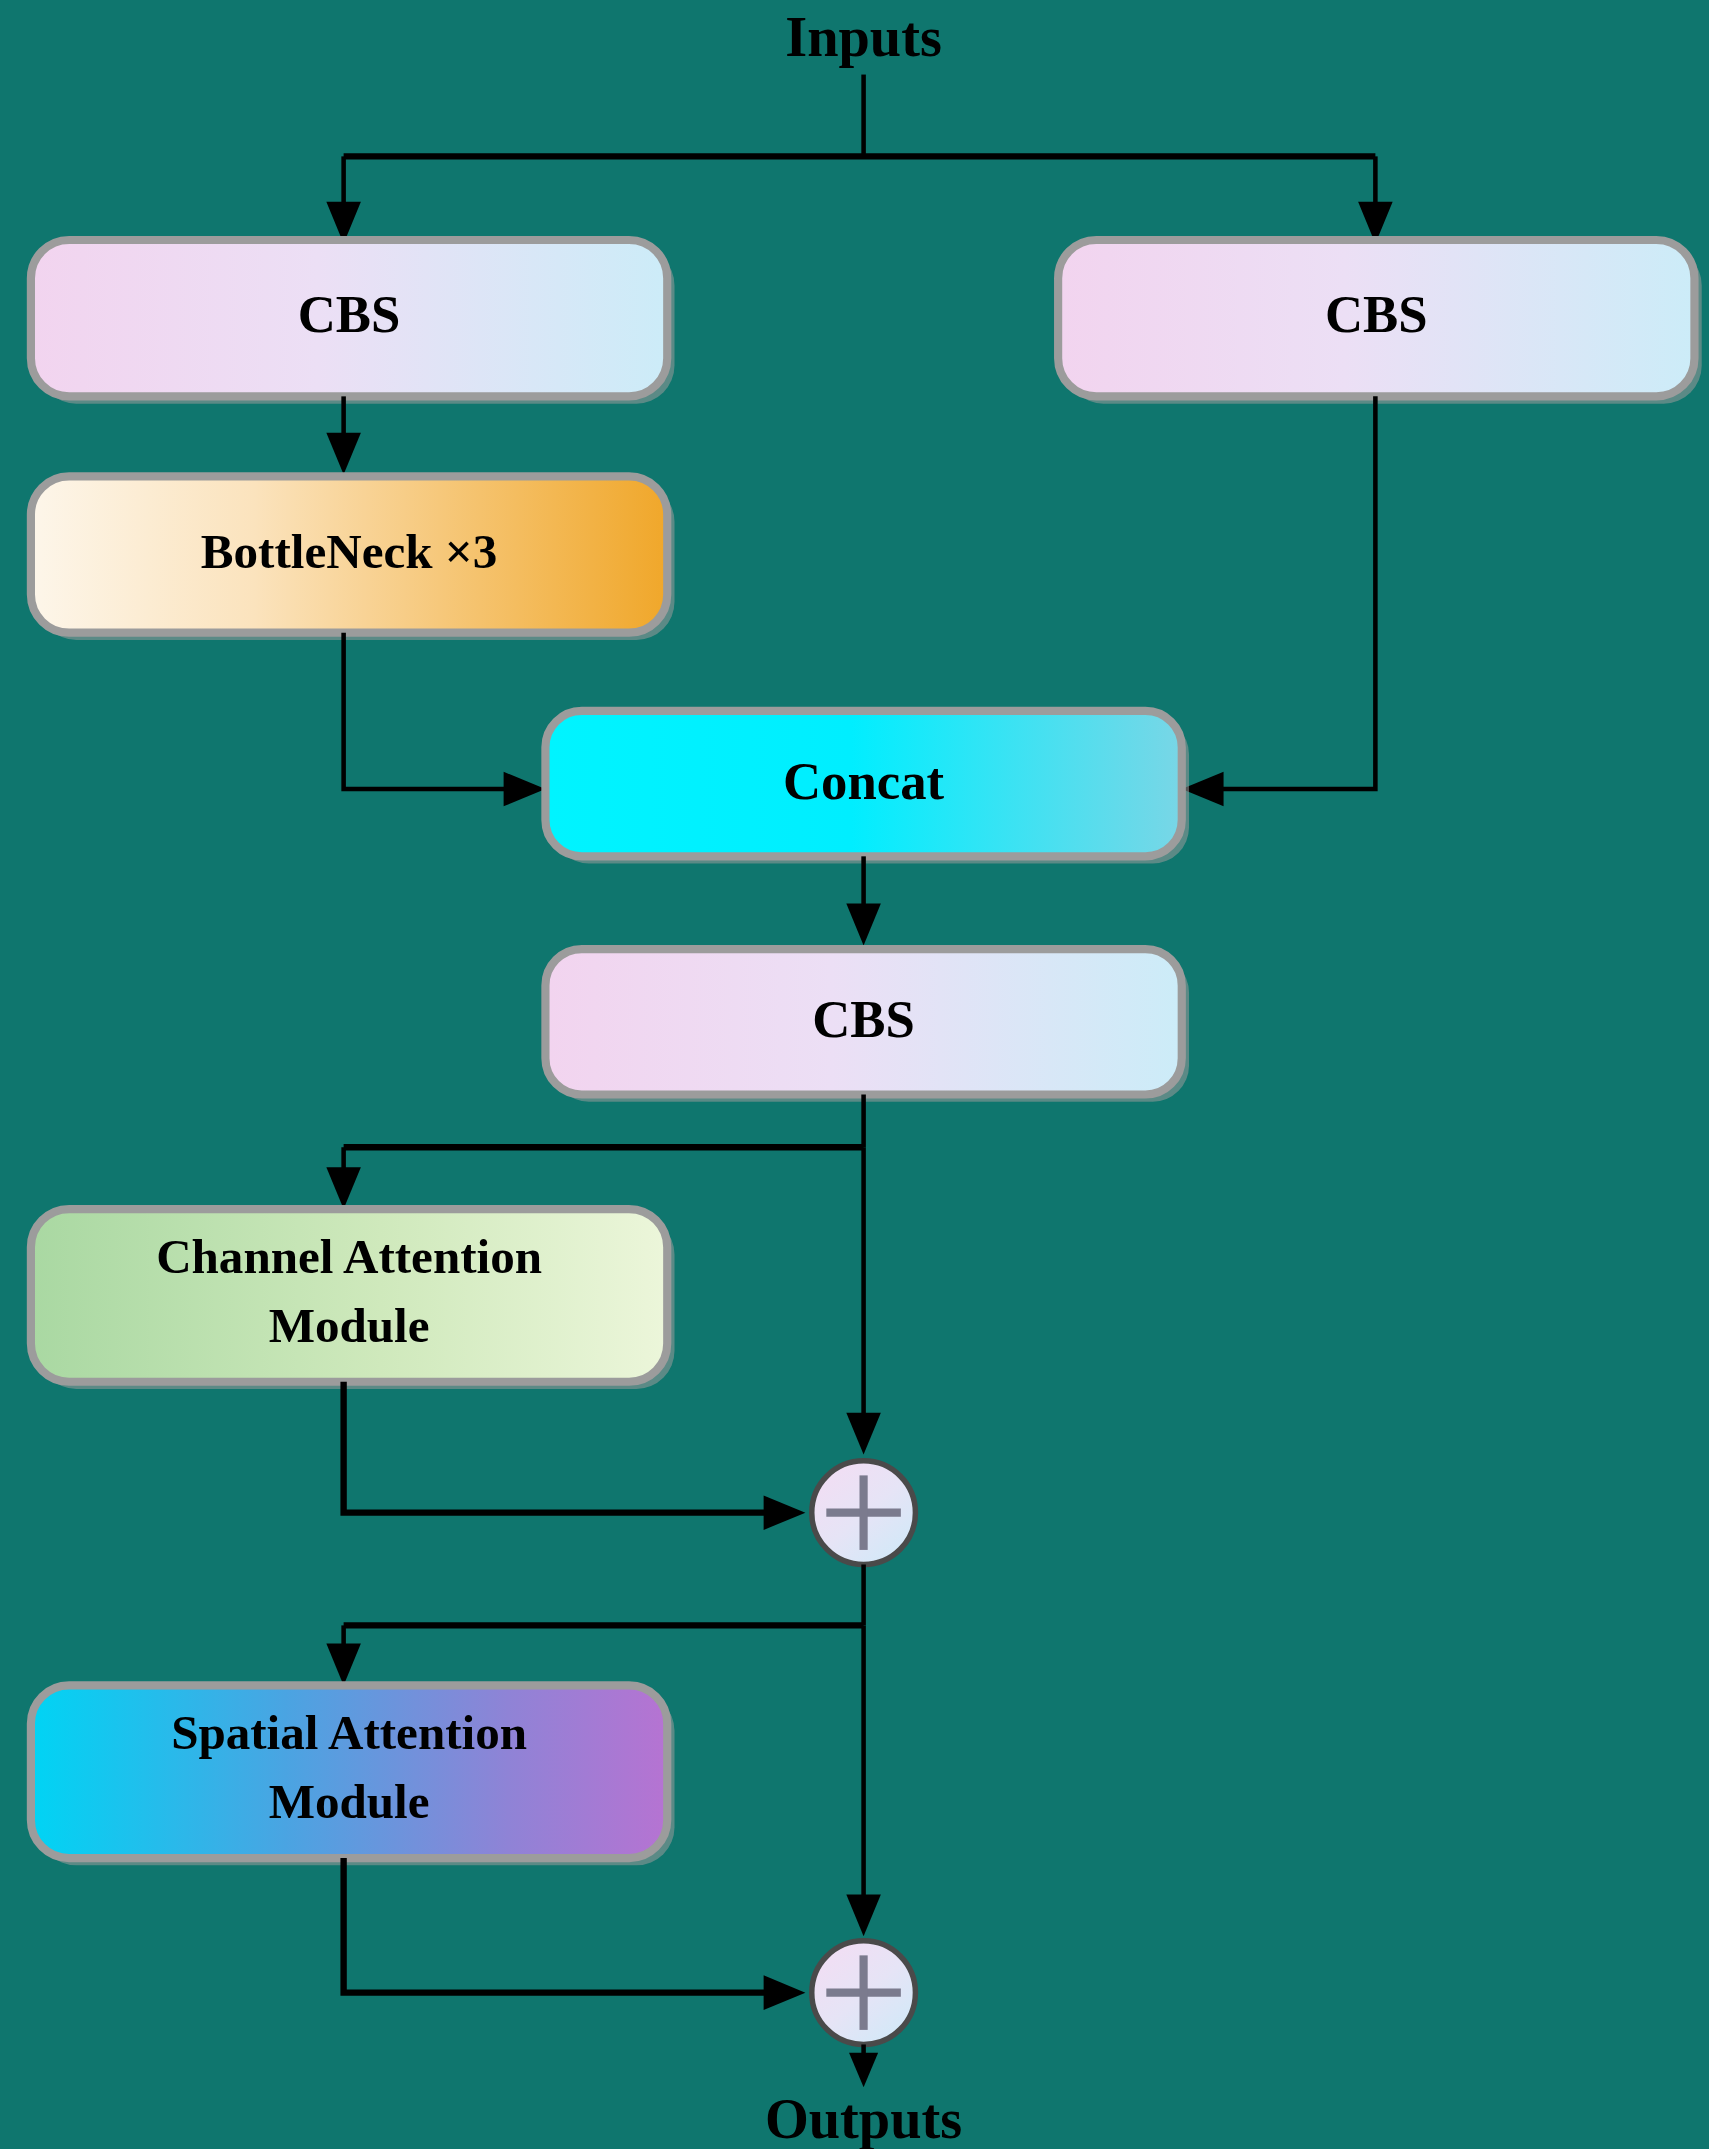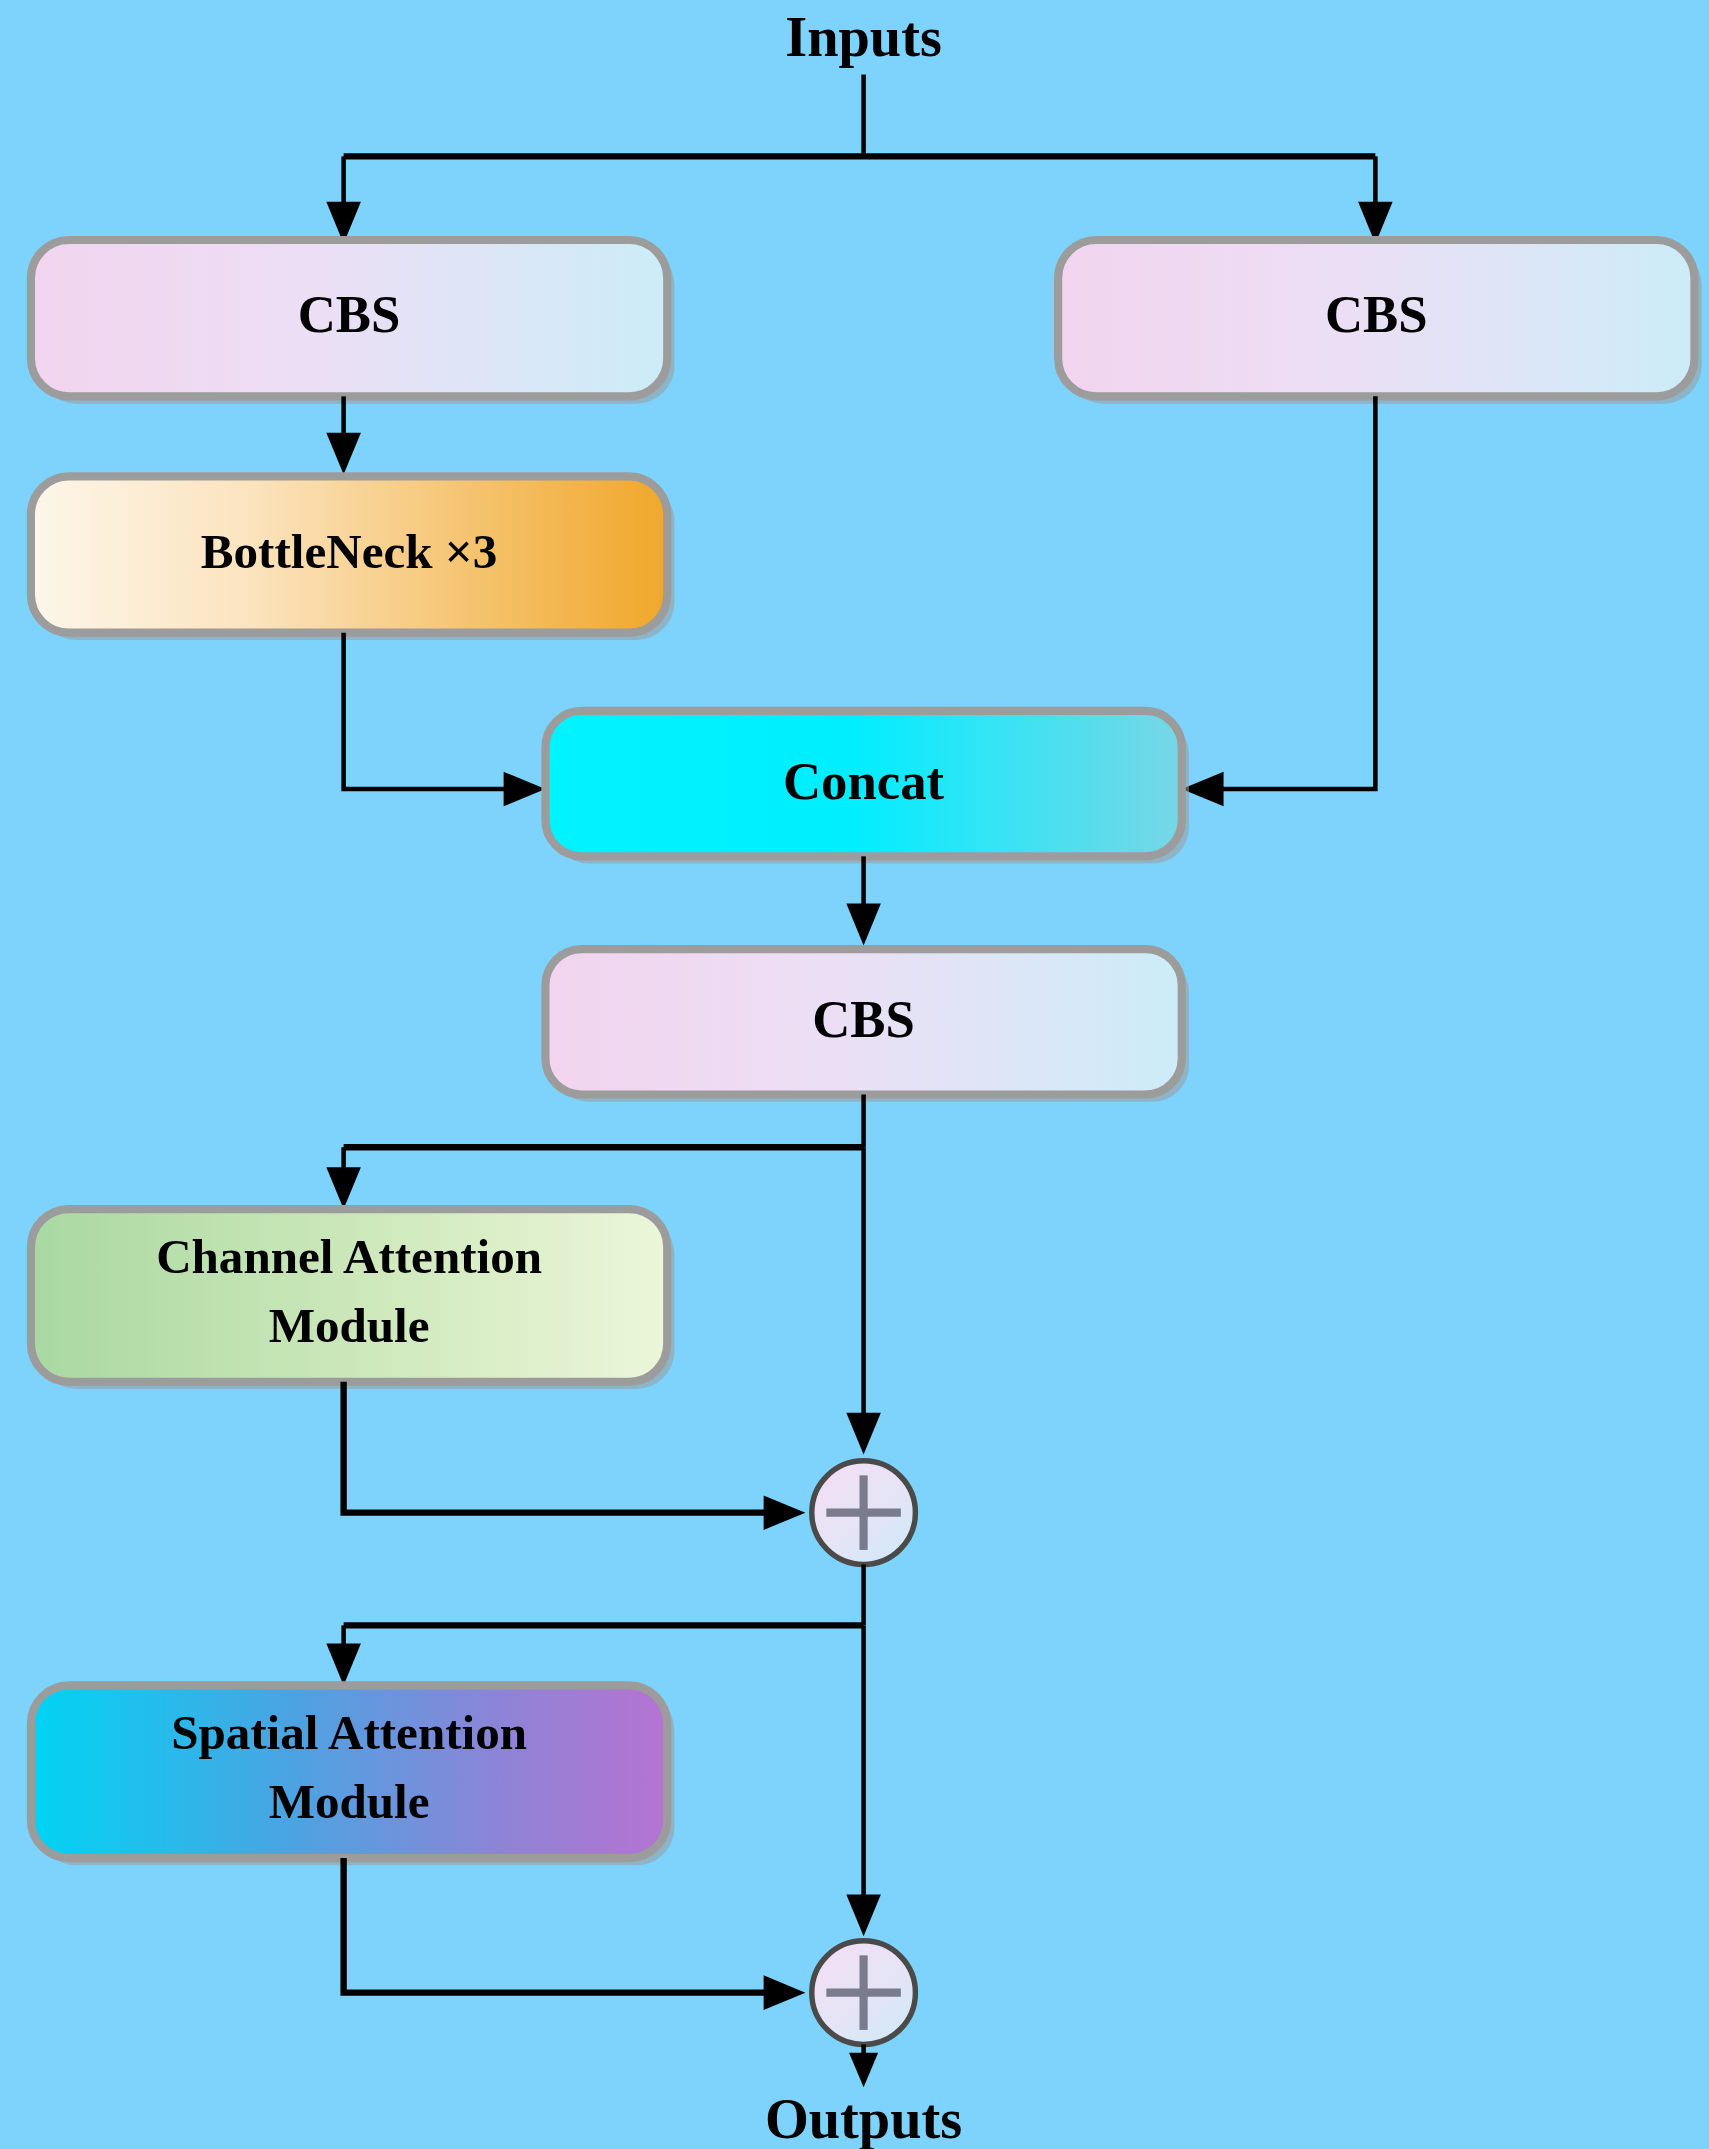--- a/index.html
+++ b/index.html
@@ -10,21 +10,21 @@
   body {
     width: 1709px;
     height: 2149px;
     font-family: "Liberation Serif", "DejaVu Serif", serif;
     overflow: hidden;
   }
   #diagram-root {
     position: relative;
     width: 1709px;
     height: 2149px;
-    background: #7dd3fc;
+    background: #0f766e;
   }
   svg.diagram-canvas {
     display: block;
     width: 1709px;
     height: 2149px;
   }
   .node-label {
     font-family: "Liberation Serif", "DejaVu Serif", serif;
     font-weight: bold;
     fill: #000000;

